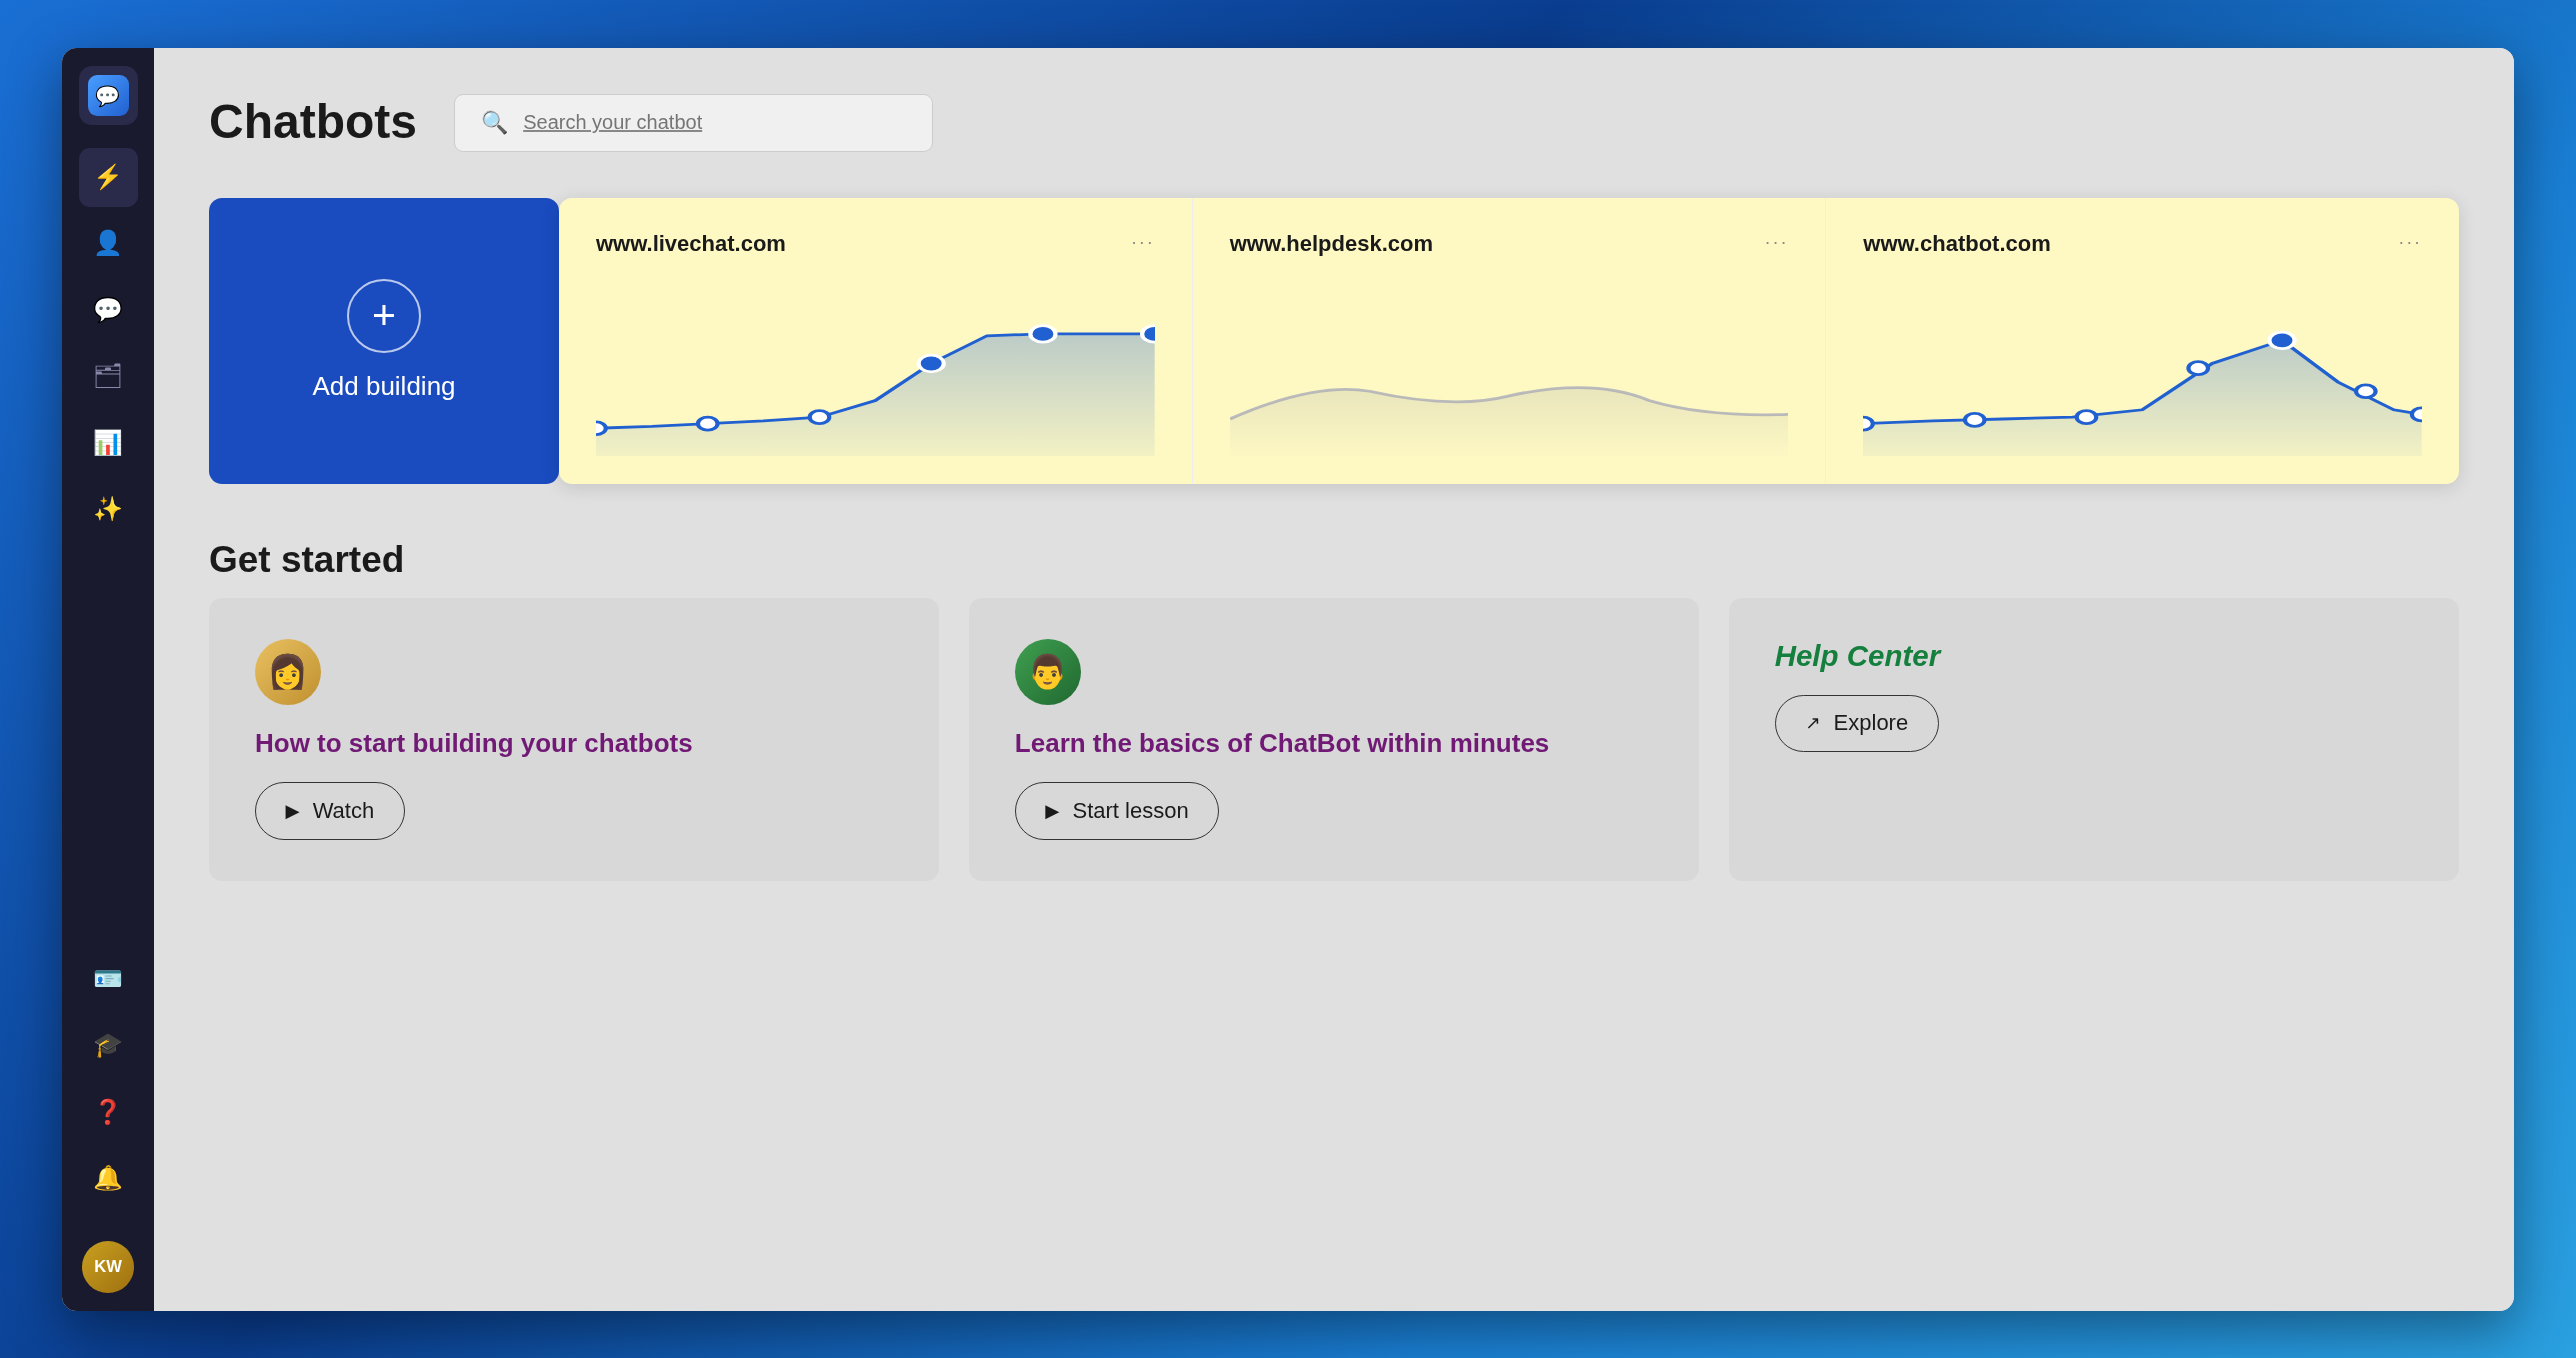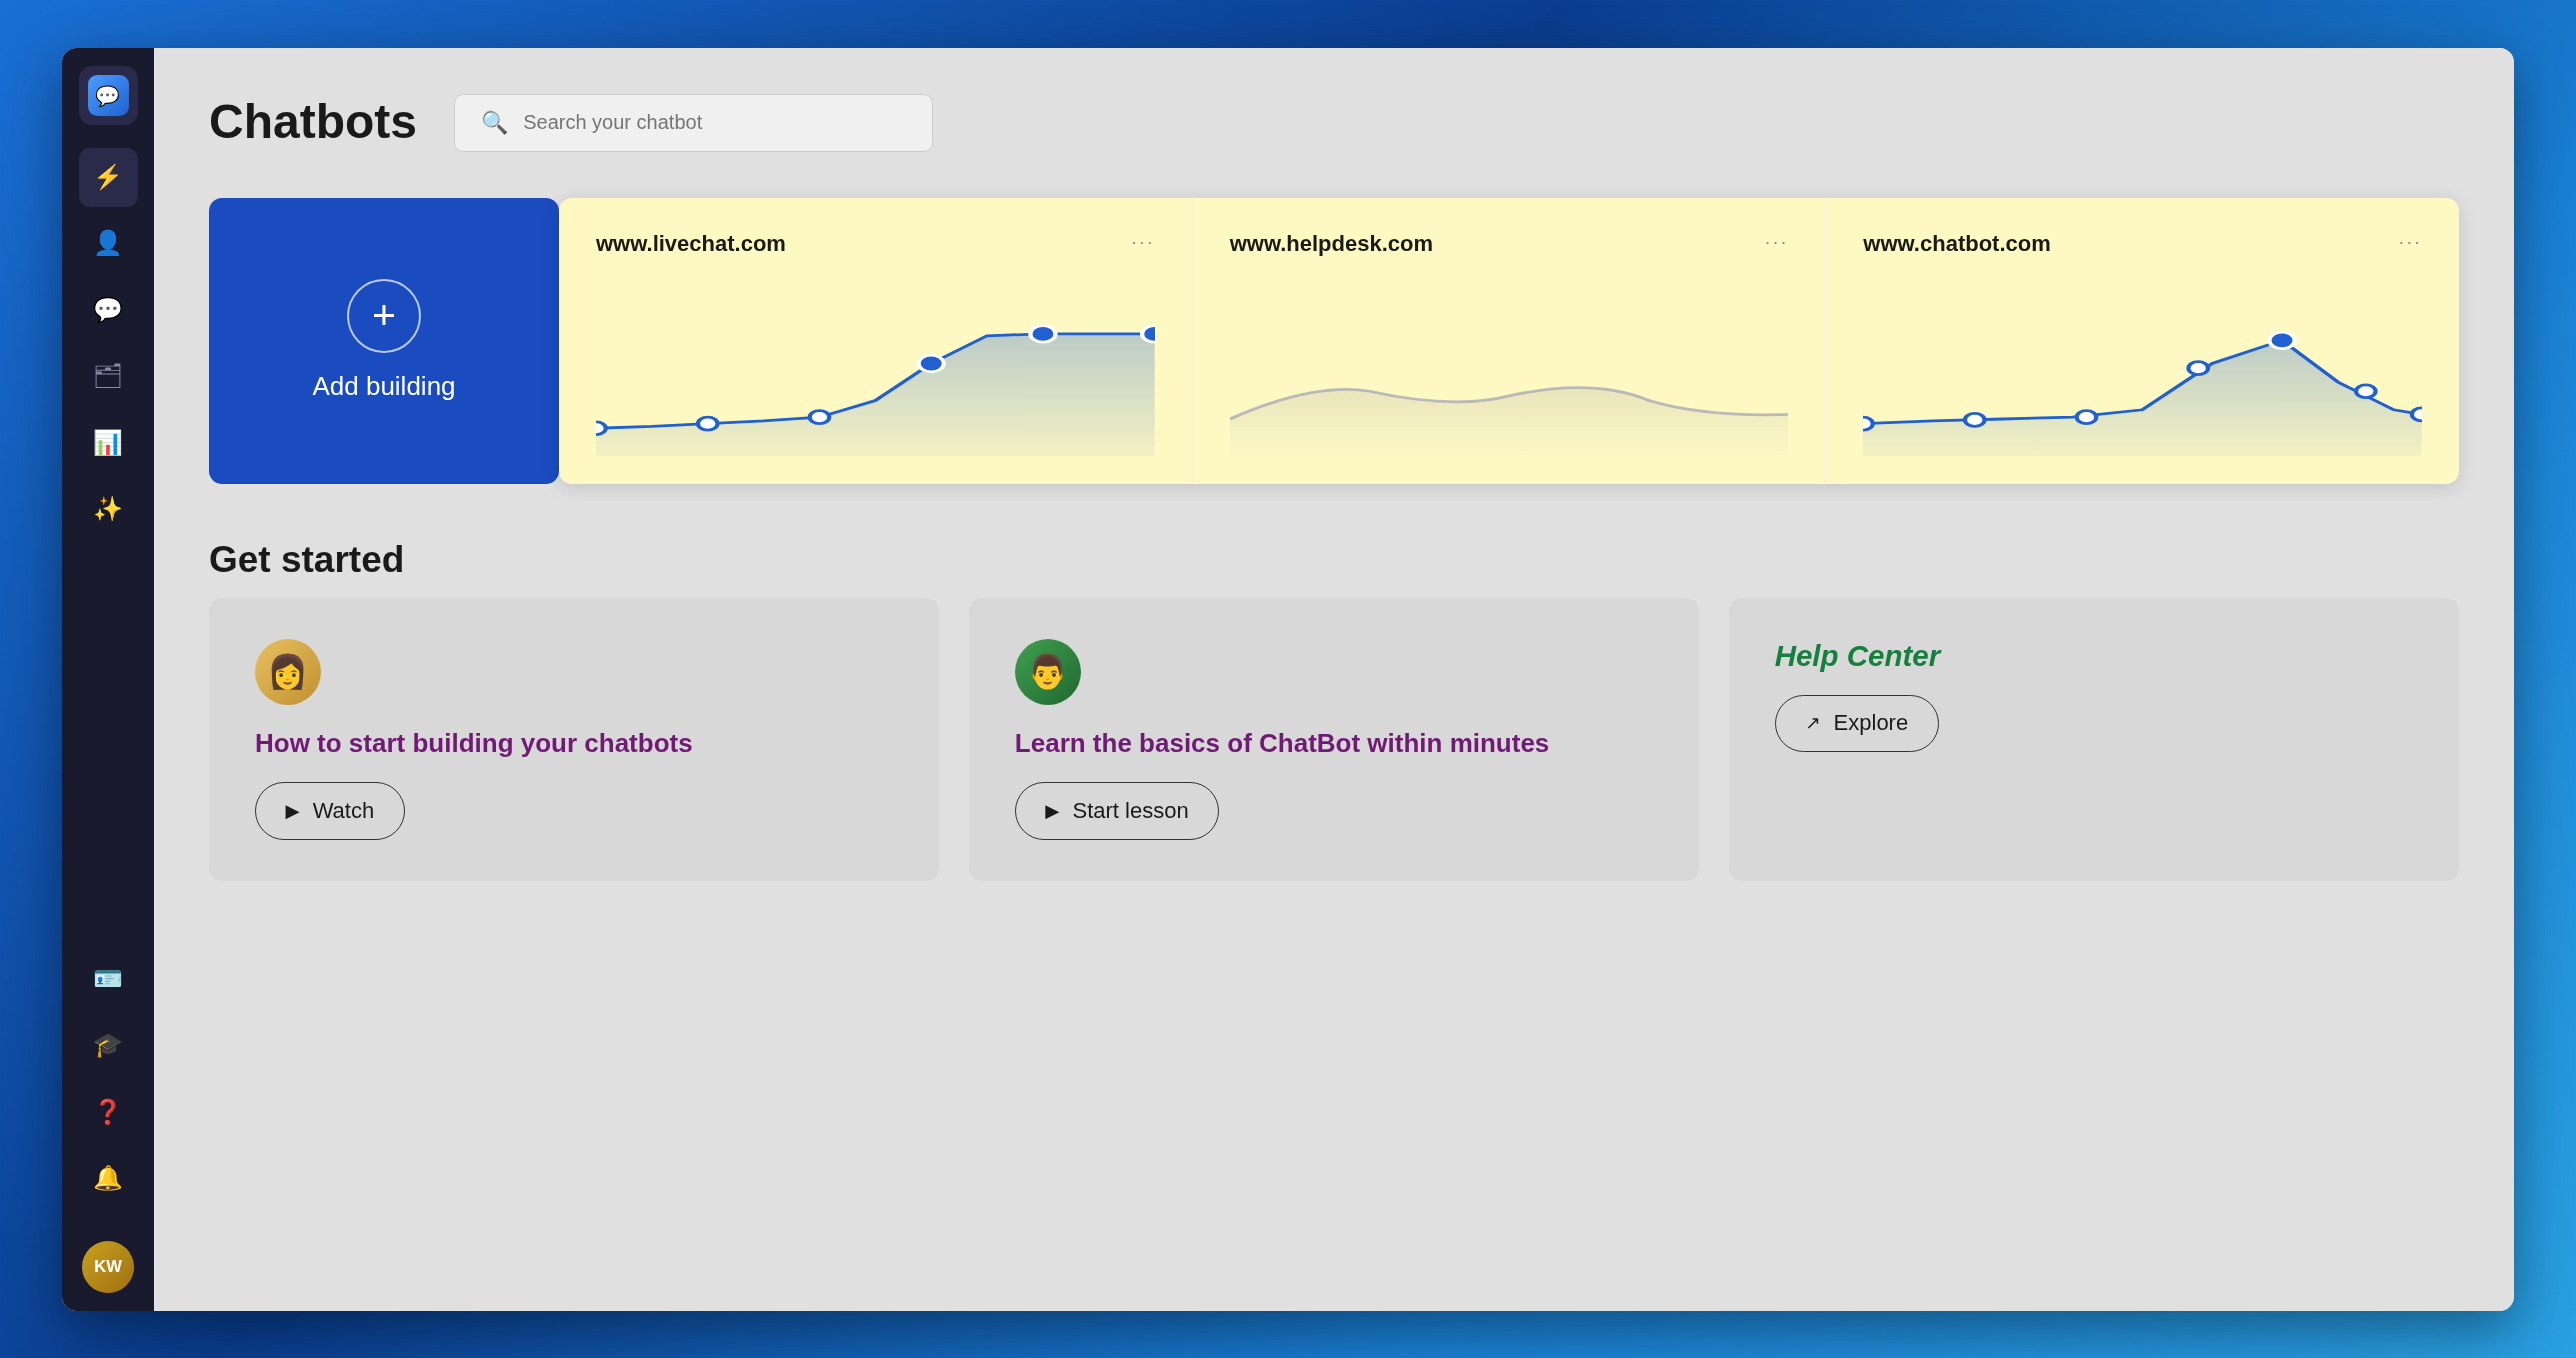--- a/index.html
+++ b/index.html
@@ -110,20 +110,21 @@
       width: 479px;
     }
     .search-icon { color: #888888; font-size: 22px; }
     .search-input {
       border: none;
       background: transparent;
       font-size: 20px;
       color: #888888;
       outline: none;
       width: 100%;
+      text-decoration: underline;
     }
     
     .cards-row {
       display: flex;
       gap: 0;
       margin-bottom: 55px;
       align-items: stretch;
     }
     .add-chatbot-card {
       width: 350px;

